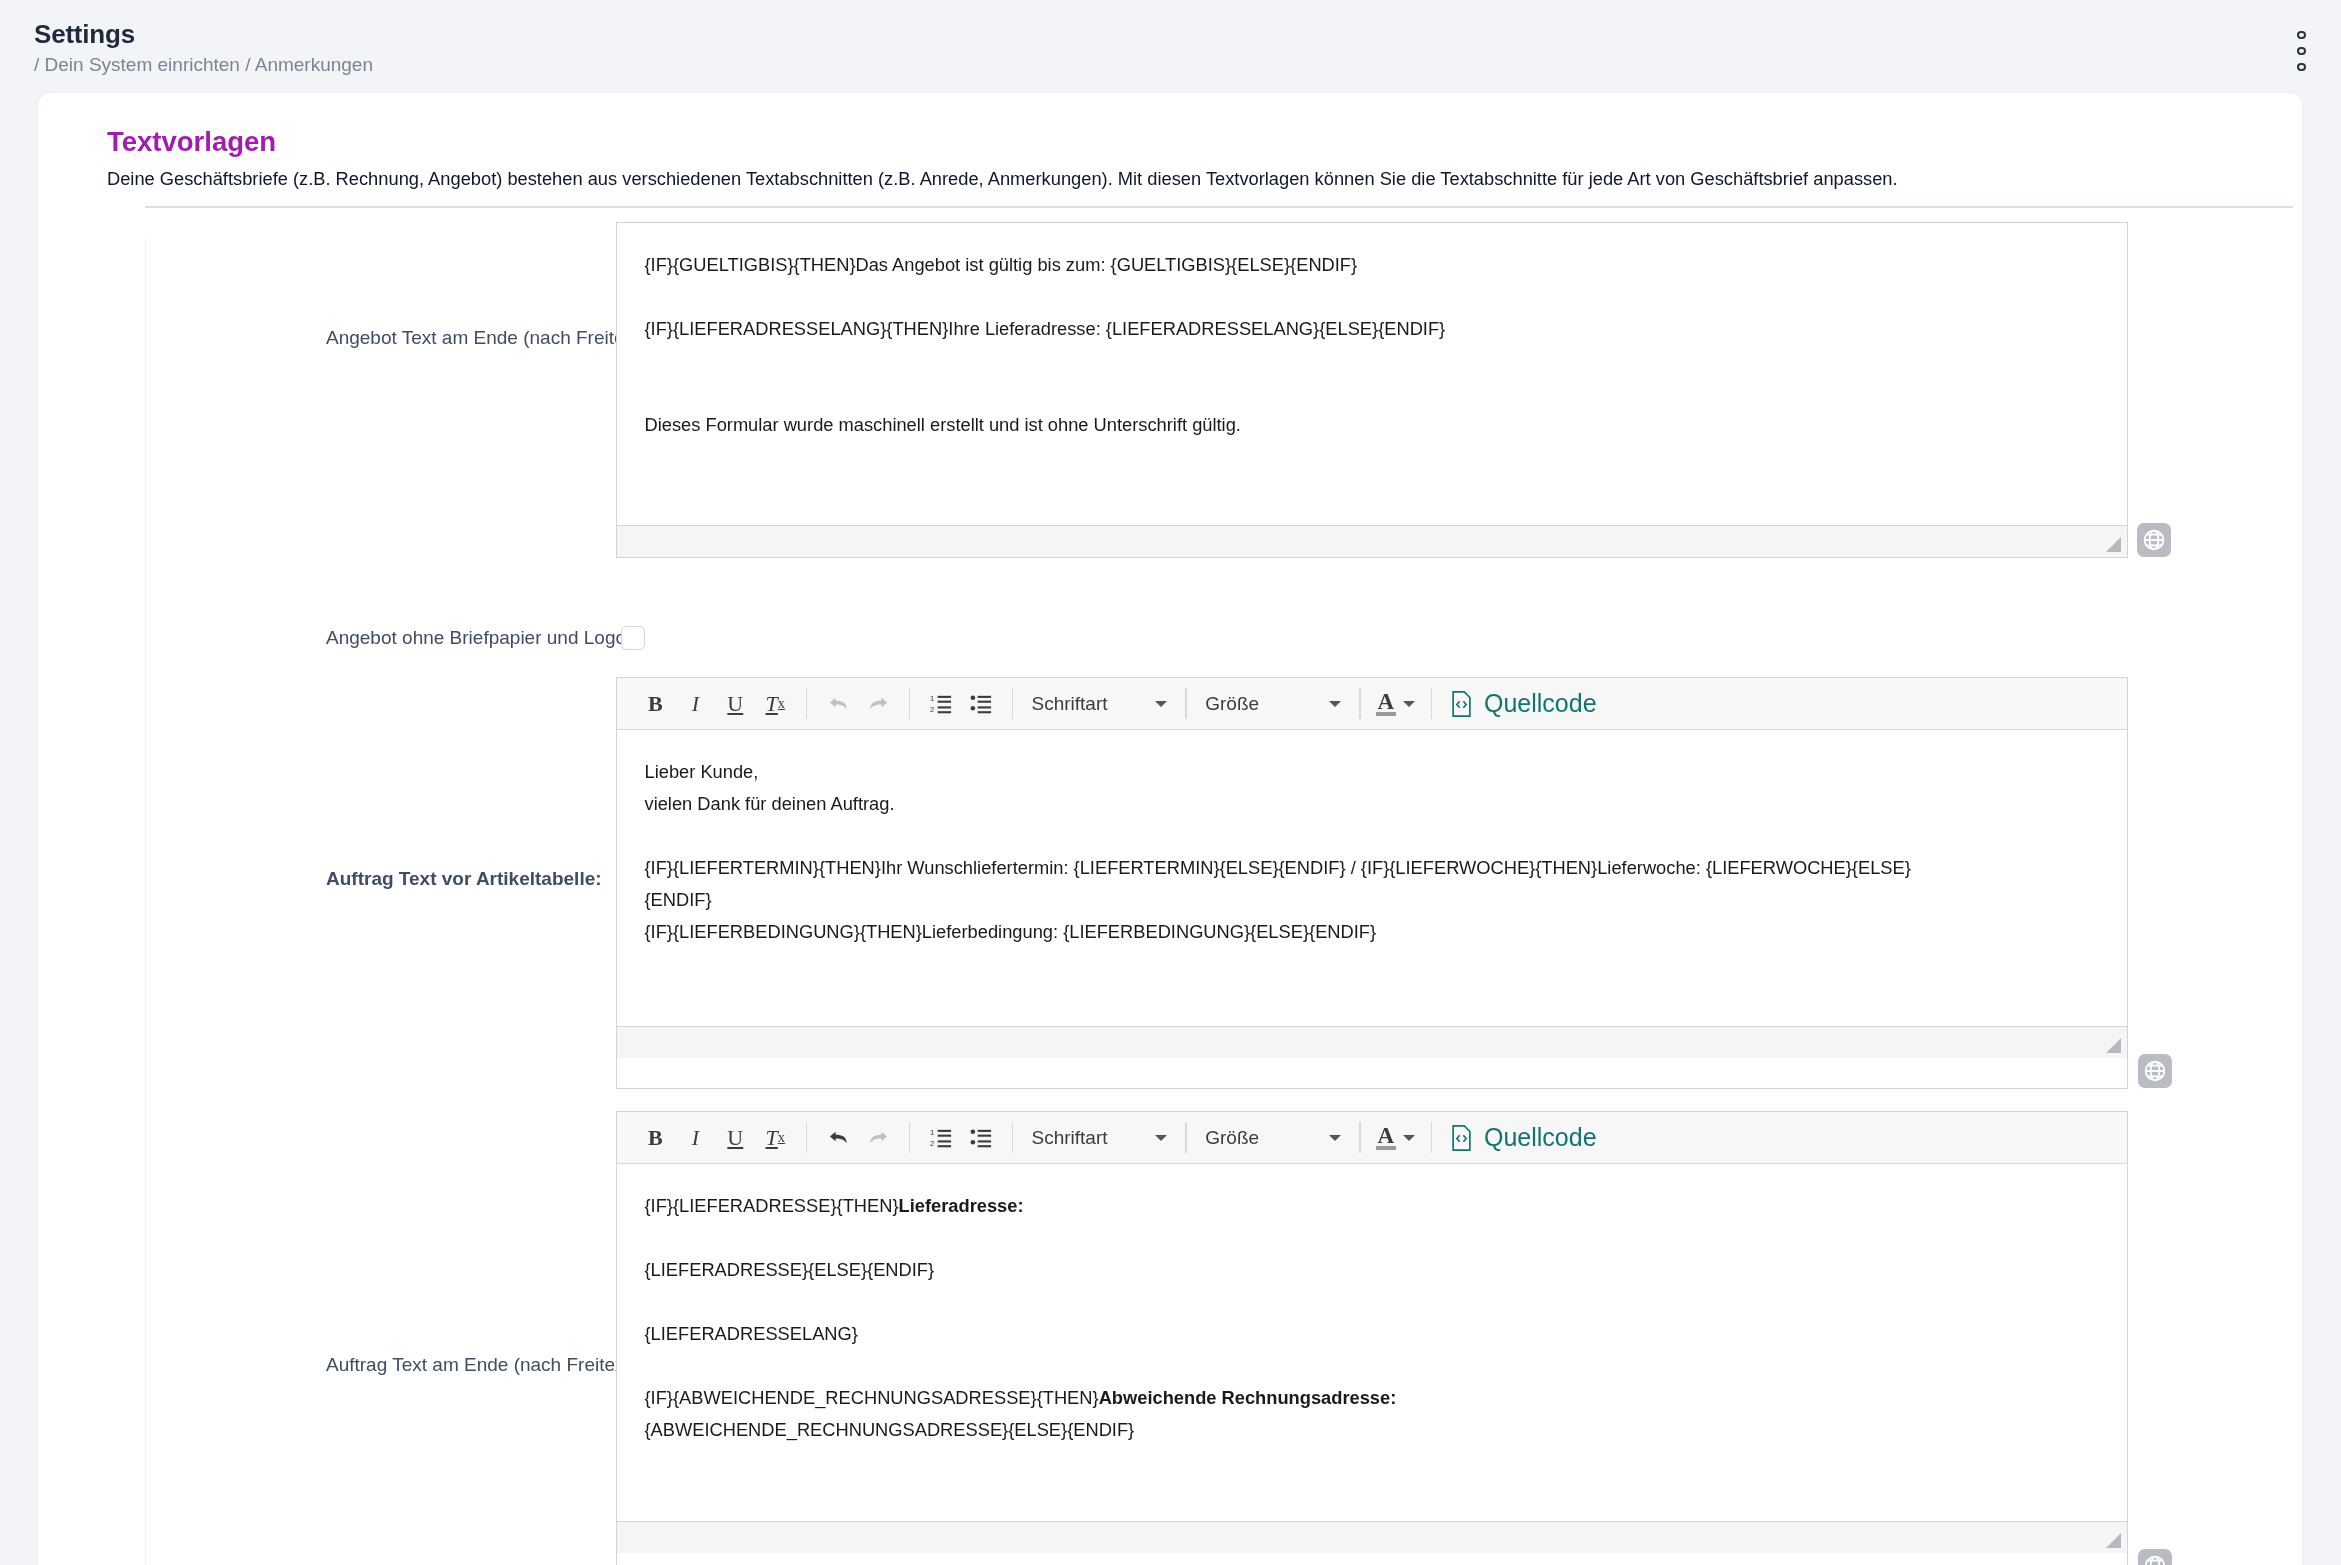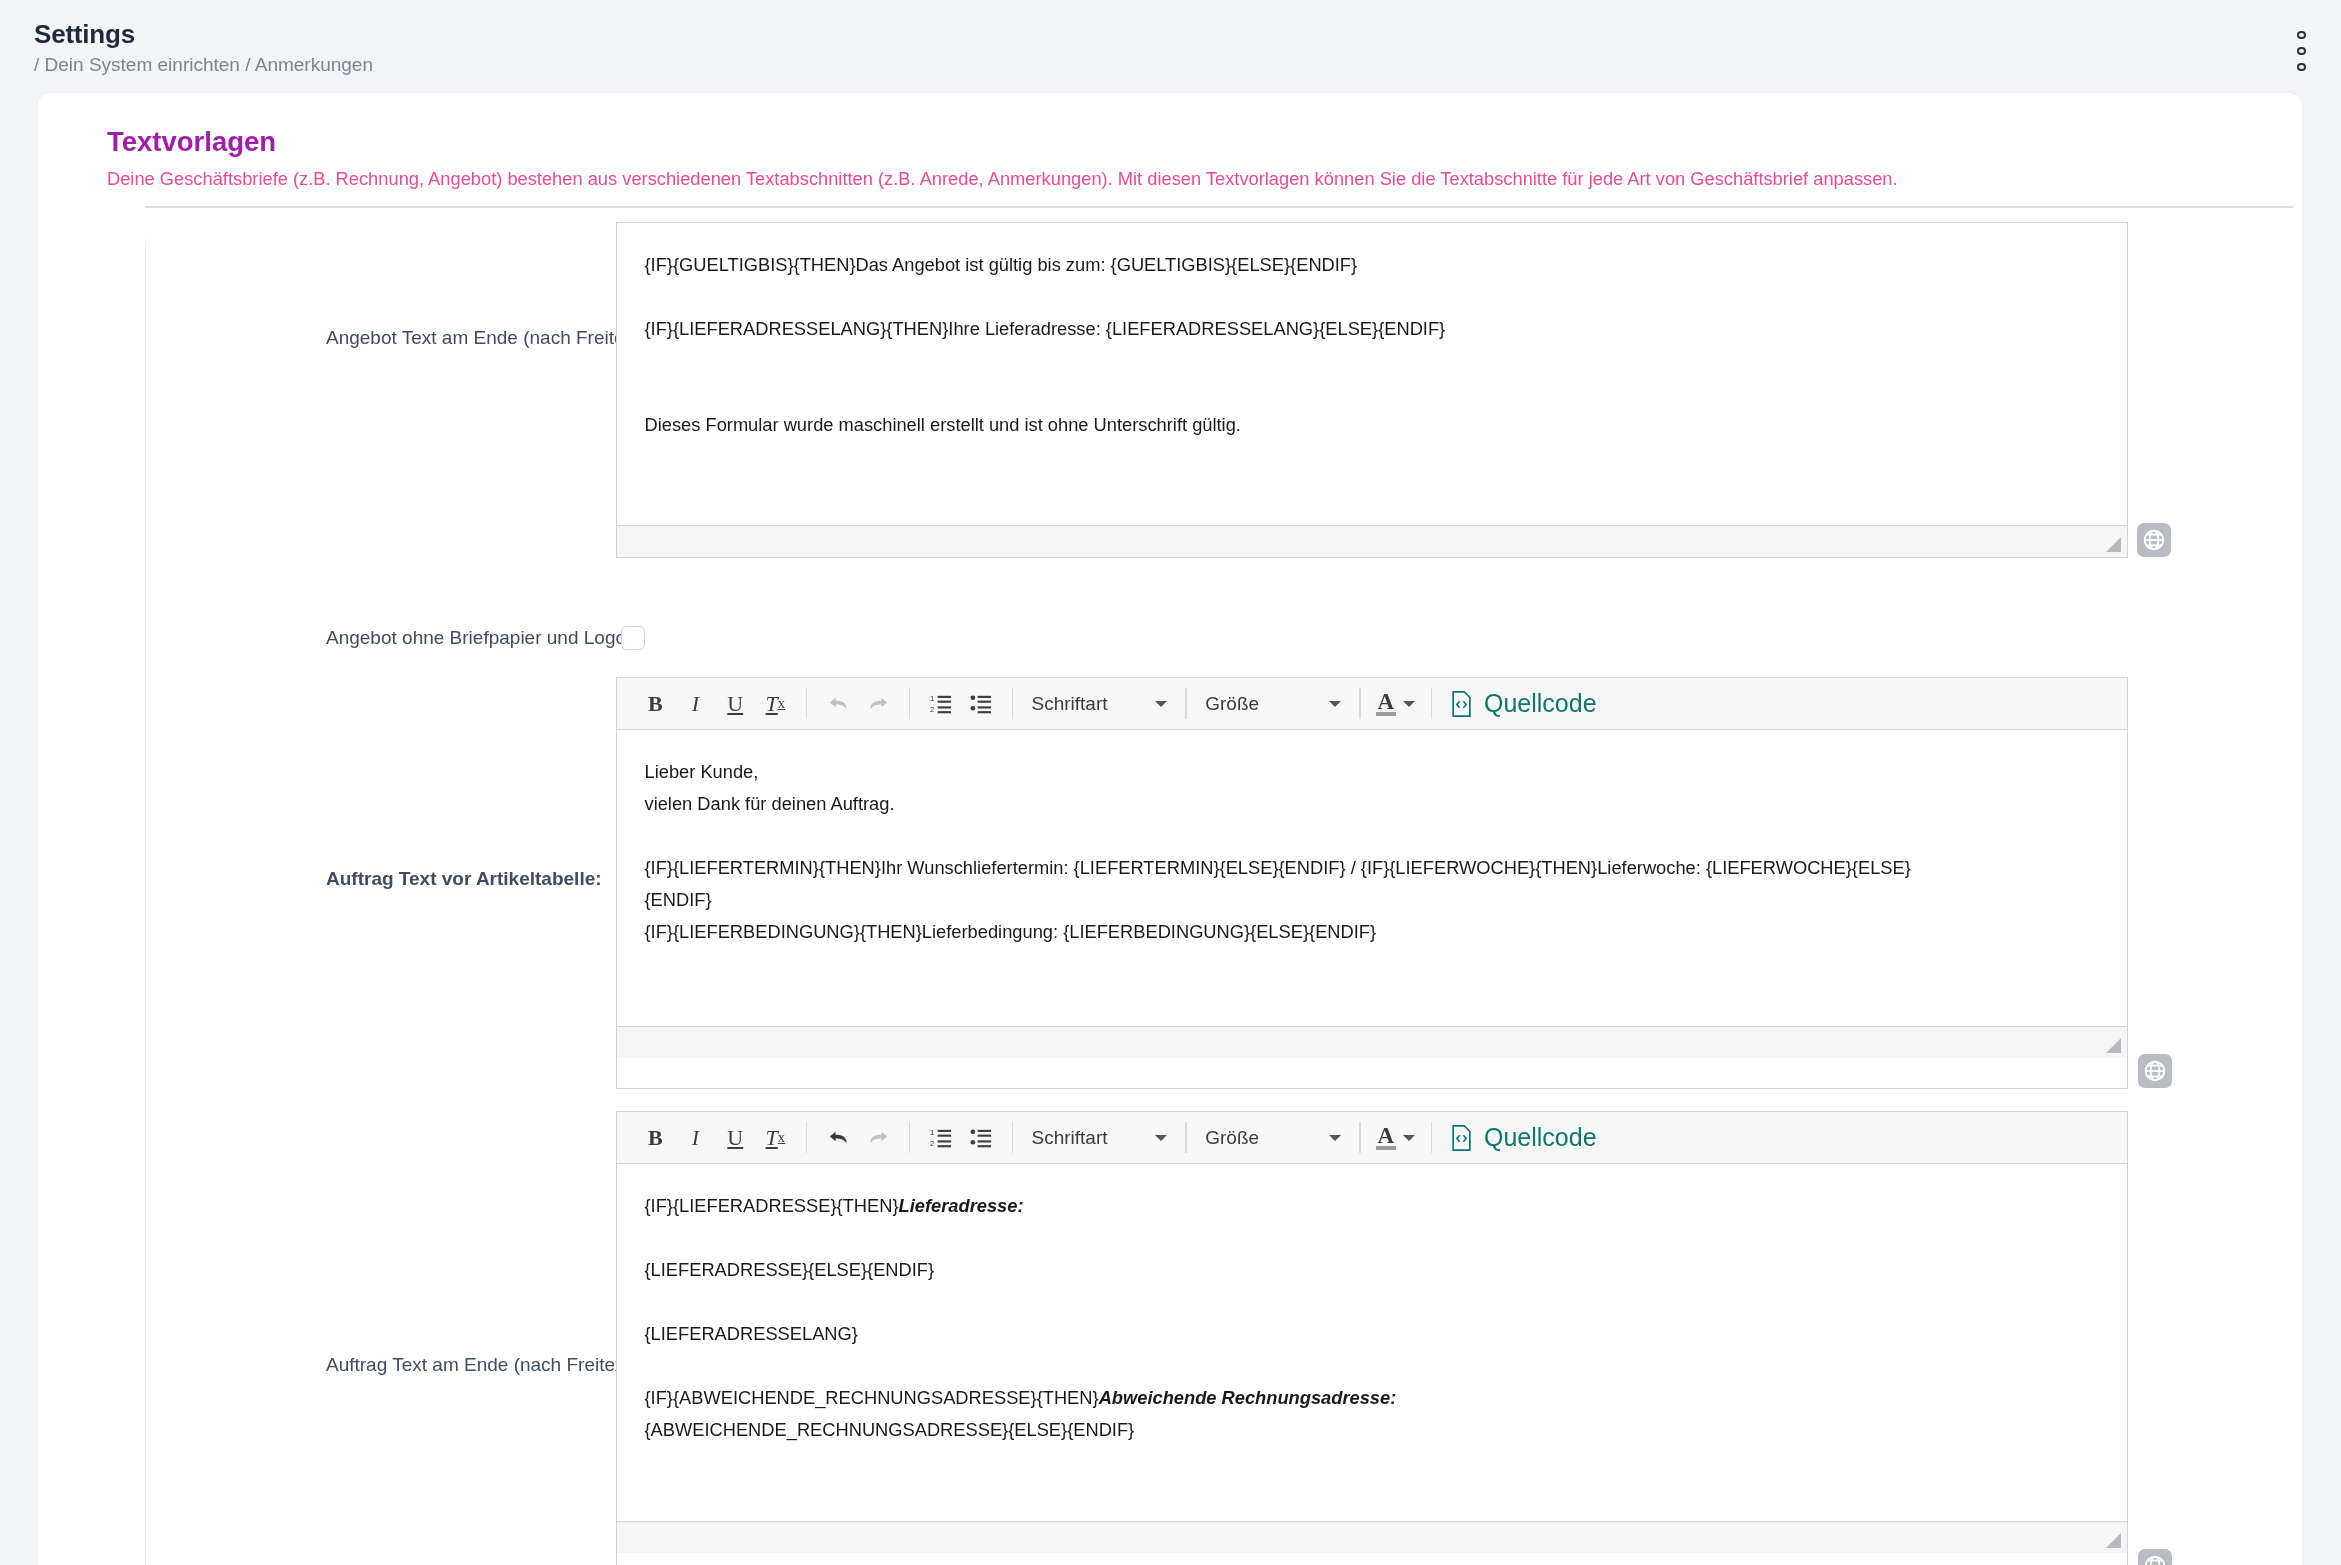--- a/index.html
+++ b/index.html
@@ -63,21 +63,21 @@
     position: absolute;
     left: 69px; top: 33px;
     font-size: 27.5px;
     font-weight: bold;
     color: #a21caf;
   }
   .card-sub {
     position: absolute;
     left: 69px; top: 75px;
     font-size: 18.3px;
-    color: #ec4899;
+    color: #0f172a;
     white-space: nowrap;
   }
   .card-divider {
     position: absolute;
     left: 107px; top: 113px;
     width: 2148px; height: 1.5px;
     background: #d9dde5;
   }
 
   
@@ -227,21 +227,21 @@
 
   
   .checkbox {
     position: absolute;
     width: 24.4px; height: 24.4px;
     border: 1.5px solid #d3d5da;
     border-radius: 5.3px;
     background: #fff;
     cursor: pointer;
   }
-  .bold-inline { font-weight: bold; font-style: italic; }
+  .bold-inline { font-weight: bold; }
 </style>
 </head>
 <body>
 
 <div class="topbar">
   <div class="topbar-title">Settings</div>
   <div class="topbar-breadcrumb">/ Dein System einrichten / Anmerkungen</div>
   <div class="kebab">
     <span></span>
     <span></span>

